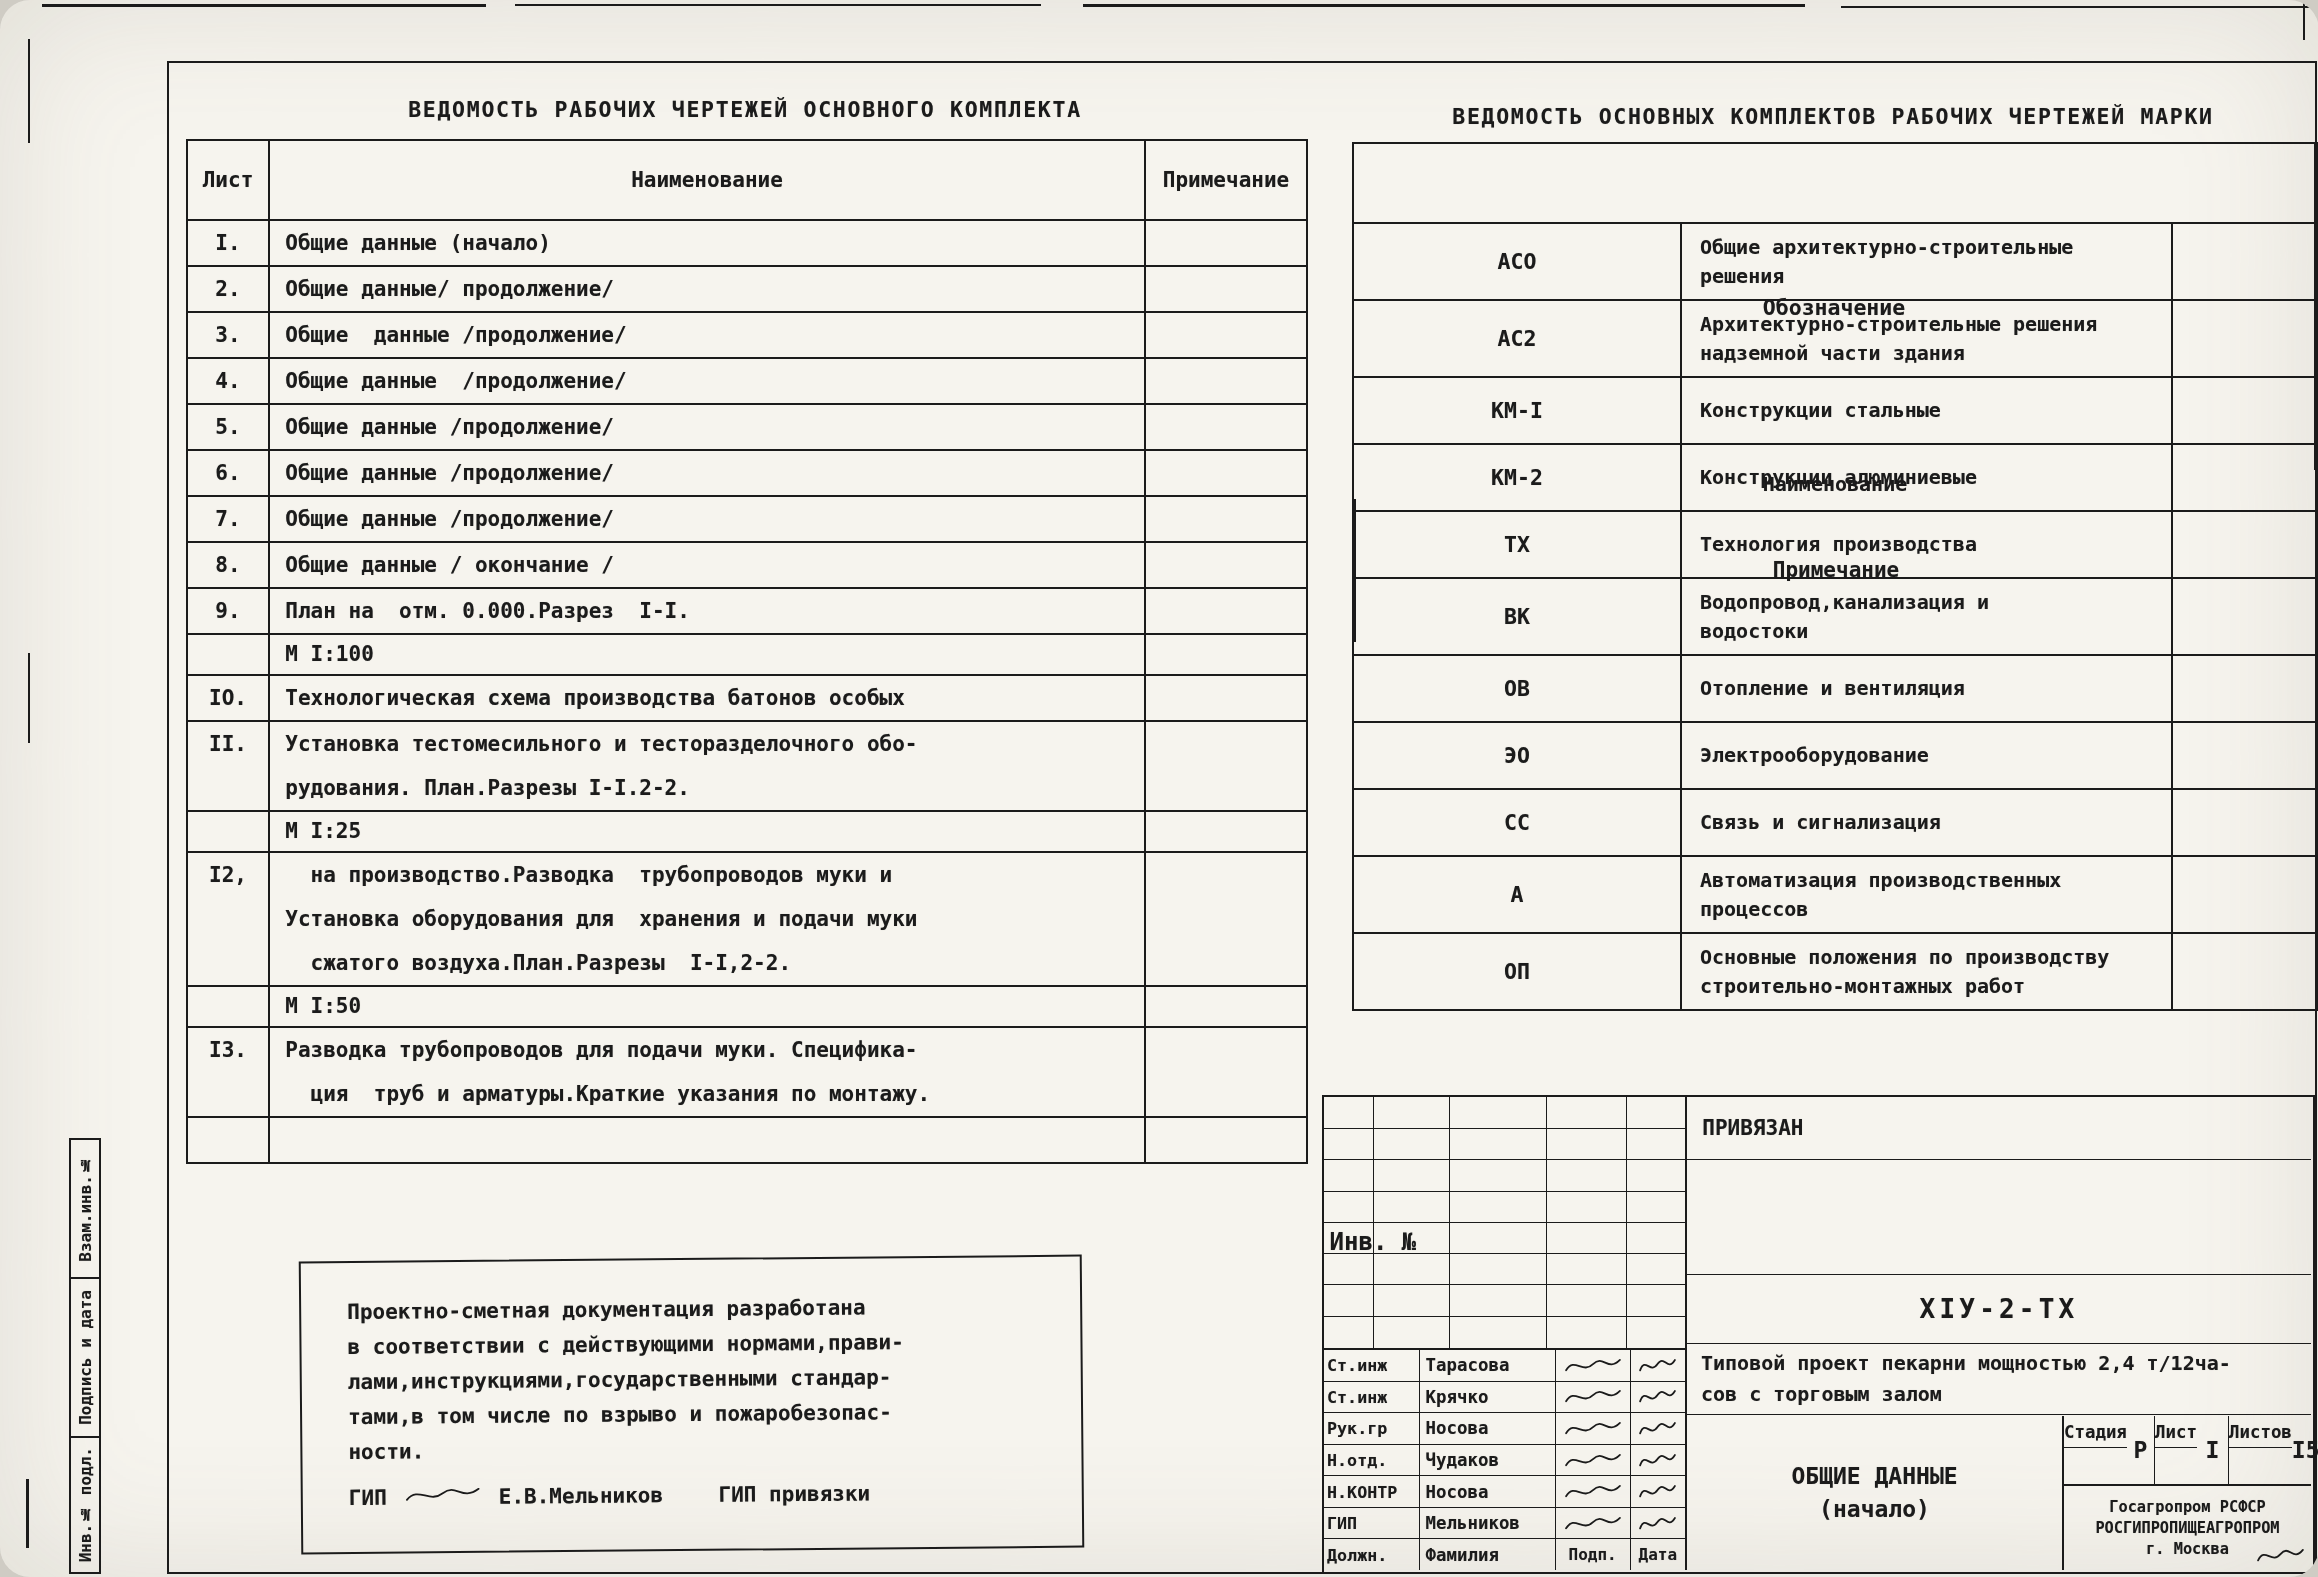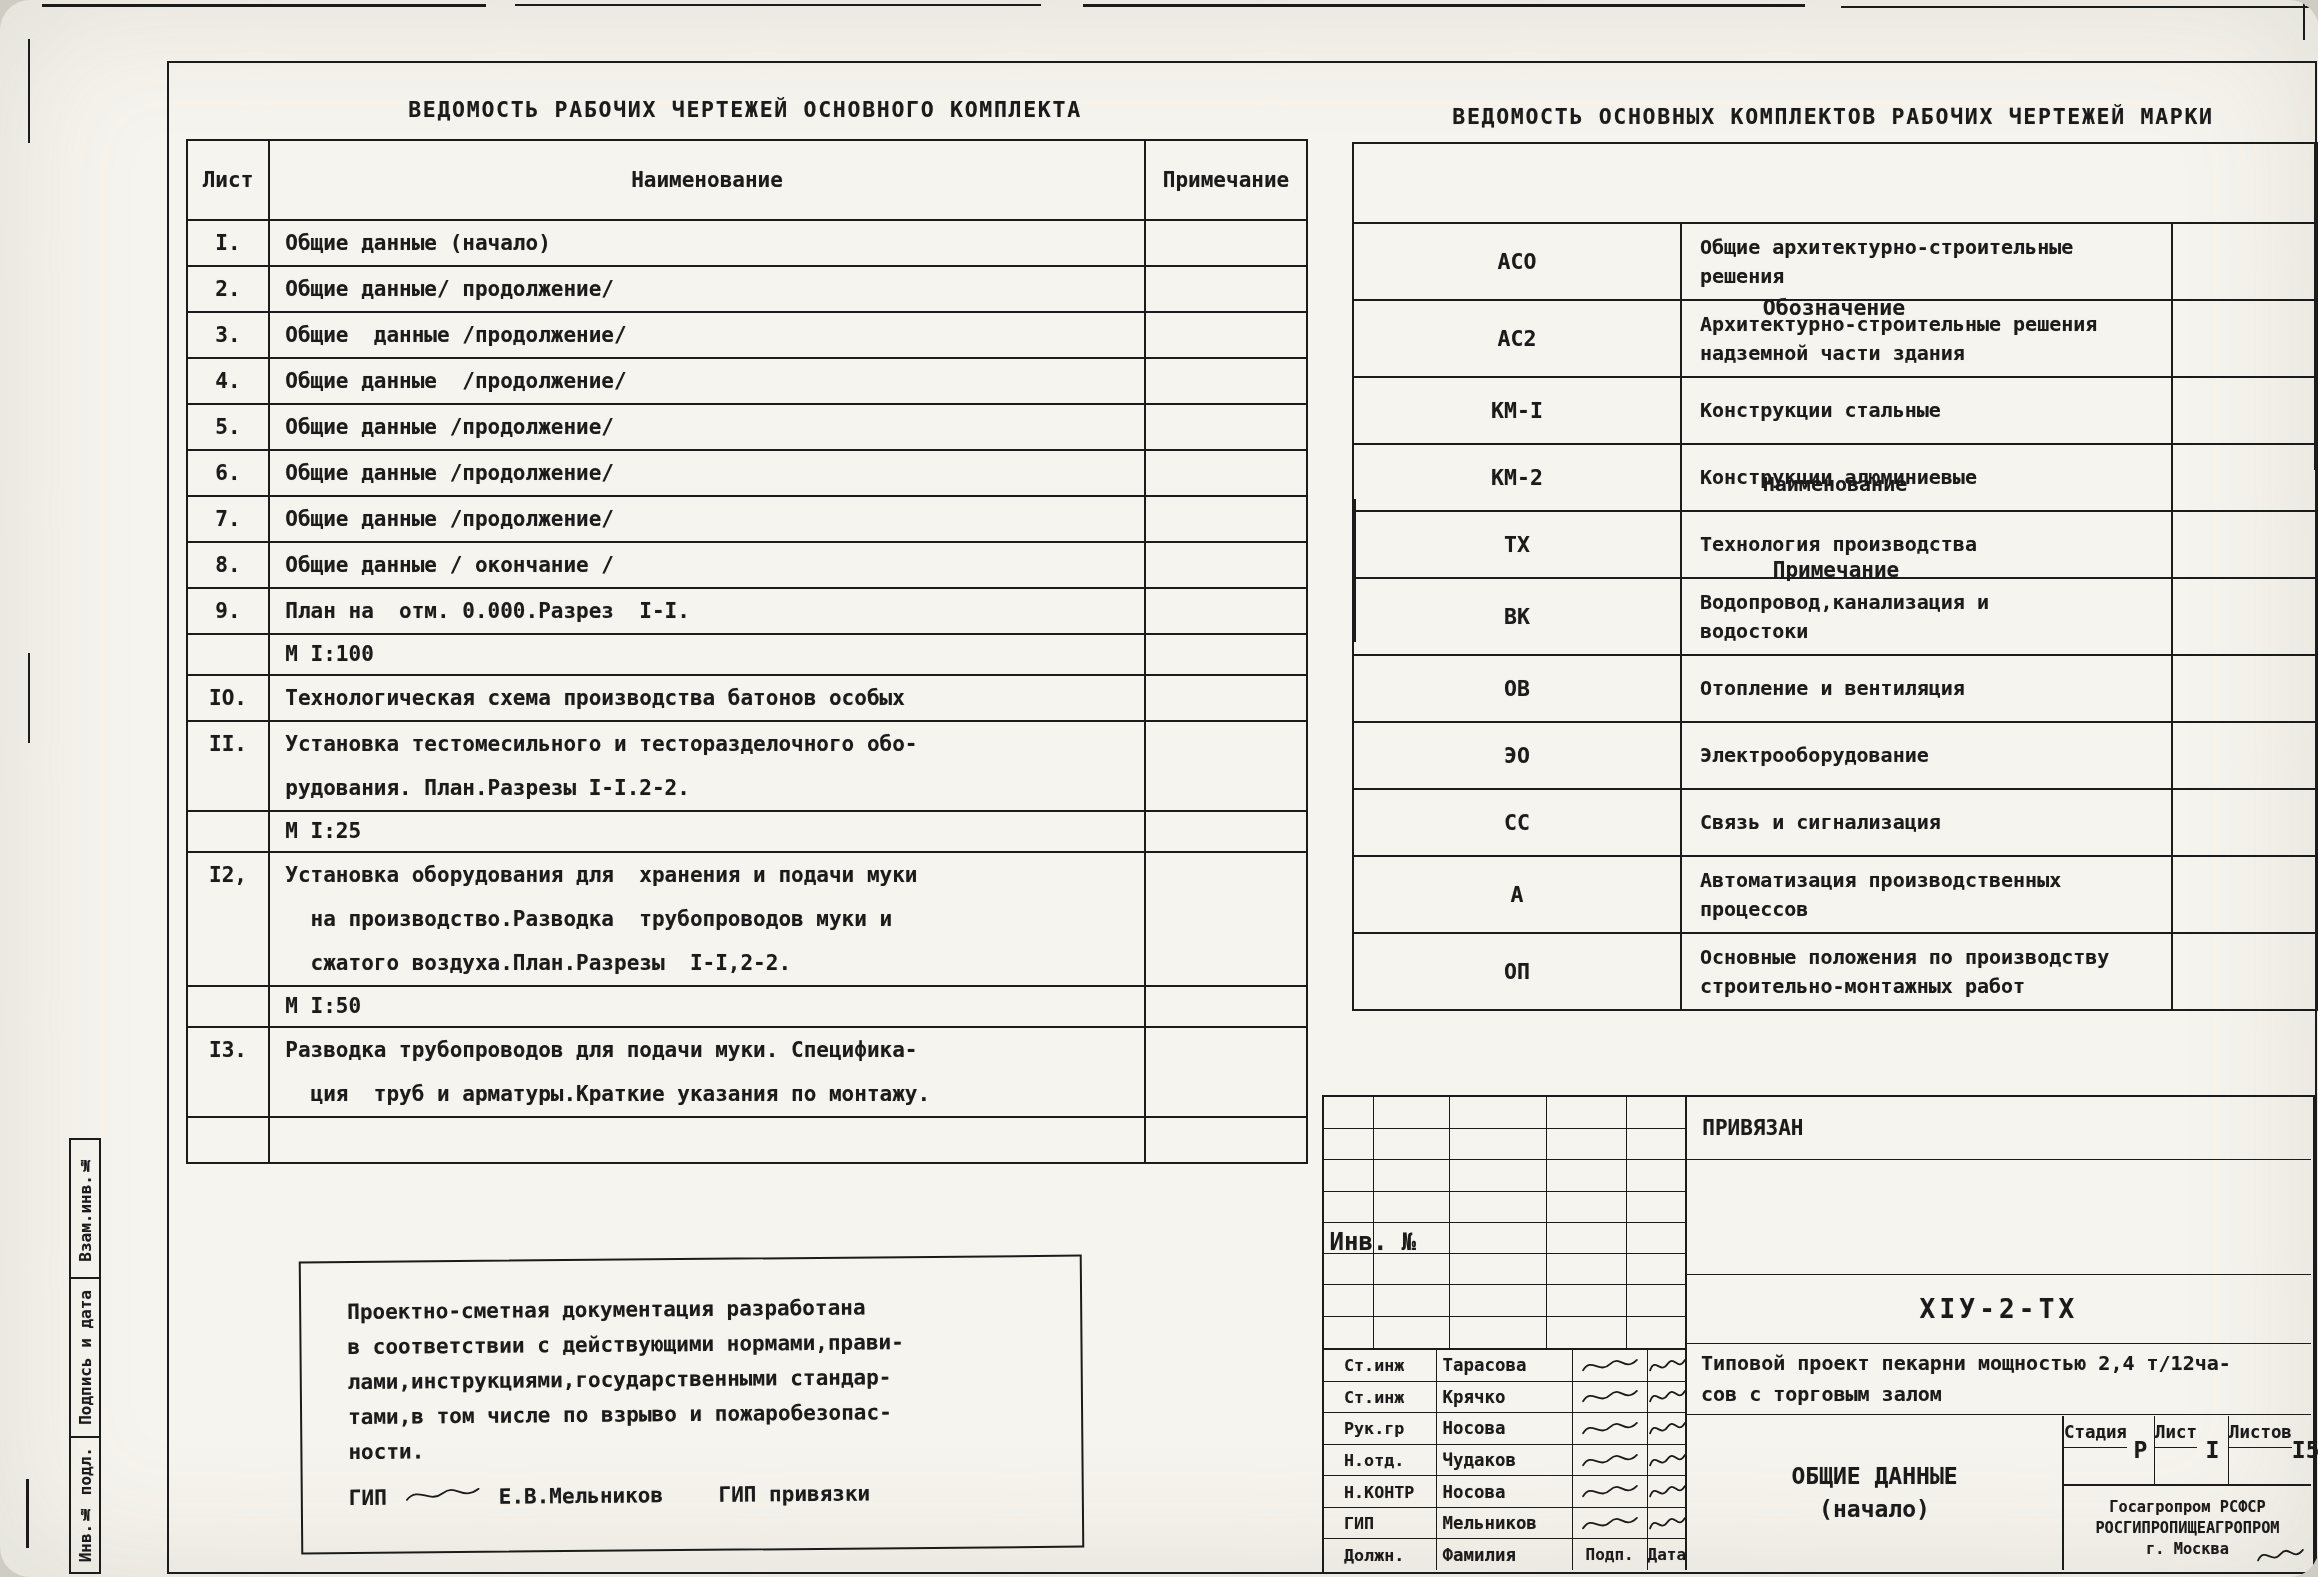--- a/index.html
+++ b/index.html
@@ -43,21 +43,21 @@
   .gip-row{display:flex;align-items:center;margin-top:15.3px;font-size:21px;gap:18px;}
 
   
   .stamp{border:2.8px solid #1b1b1b;box-sizing:border-box;}
   .hline{position:absolute;left:0;width:100%;height:1.4px;background:#1b1b1b;}
   .vline{position:absolute;top:0;width:1.4px;height:100%;background:#1b1b1b;}
   .inv-label{position:absolute;left:5.6px;top:131px;font-size:24px;}
   #sig-grid{display:flex;flex-direction:column;}
   .sig-row{display:flex;flex:1;border-top:1.4px solid #1b1b1b;align-items:center;}
   #sig-grid .sig-row:first-child{border-top:none;}
-  .sig-role{flex:0 0 92px;padding-left:20px;font-size:16.7px;white-space:pre;}
+  .sig-role{flex:0 0 92px;padding-left:3px;font-size:16.7px;white-space:pre;}
   .sig-name{flex:0 0 129px;padding-left:5.6px;font-size:17.4px;border-left:1.4px solid #1b1b1b;align-self:stretch;display:flex;align-items:center;white-space:pre;}
   .sig-sig{flex:0 0 74px;border-left:1.4px solid #1b1b1b;align-self:stretch;display:flex;align-items:center;justify-content:center;font-size:16px;}
   .sig-date{flex:1;border-left:1.4px solid #1b1b1b;align-self:stretch;display:flex;align-items:center;justify-content:center;font-size:16px;}
   .stage-col{display:flex;height:100%;}
   .stage-h{height:31px;display:flex;align-items:center;justify-content:center;font-size:17.4px;border-bottom:1.4px solid #1b1b1b;}
   .stage-v{flex:1;display:flex;align-items:center;justify-content:center;font-size:23px;}
   .org-line{font-size:15.3px;line-height:21px;text-align:center;white-space:pre;}
 
   
   .vstrip{border:2.1px solid #1b1b1b;box-sizing:border-box;display:flex;flex-direction:column;}
@@ -206,22 +206,22 @@
         <div class="lt-name">
           <div class="lt-line">М I:25</div>
         </div>
         <div class="lt-note"></div>
       </div>
       <div class="lt-row">
         <div class="lt-num">
           <div class="lt-line">I2,</div>
         </div>
         <div class="lt-name">
+          <div class="lt-line">  на производство.Разводка  трубопроводов муки и</div>
           <div class="lt-line">Установка оборудования для  хранения и подачи муки</div>
-          <div class="lt-line">  на производство.Разводка  трубопроводов муки и</div>
           <div class="lt-line">  сжатого воздуха.План.Разрезы  I-I,2-2.</div>
         </div>
         <div class="lt-note"></div>
       </div>
       <div class="lt-row lt-scale">
         <div class="lt-num">
           <div class="lt-line"></div>
         </div>
         <div class="lt-name">
           <div class="lt-line">М I:50</div>

